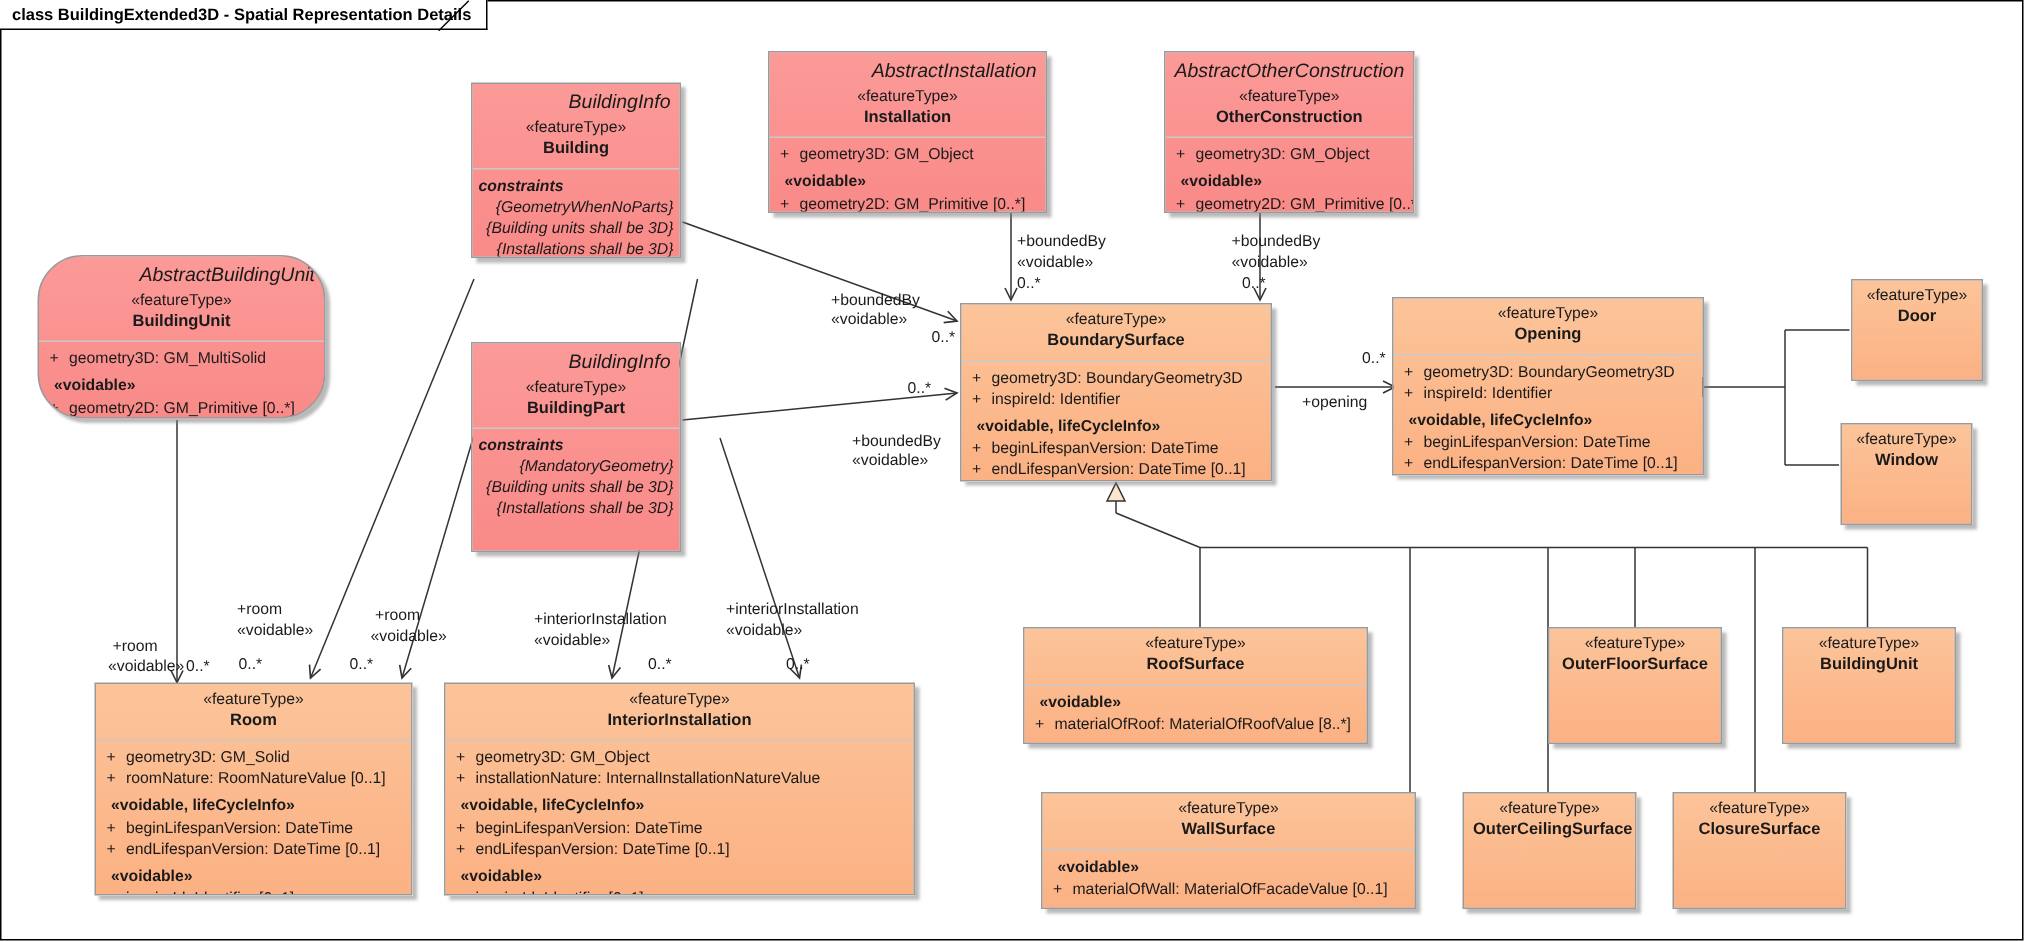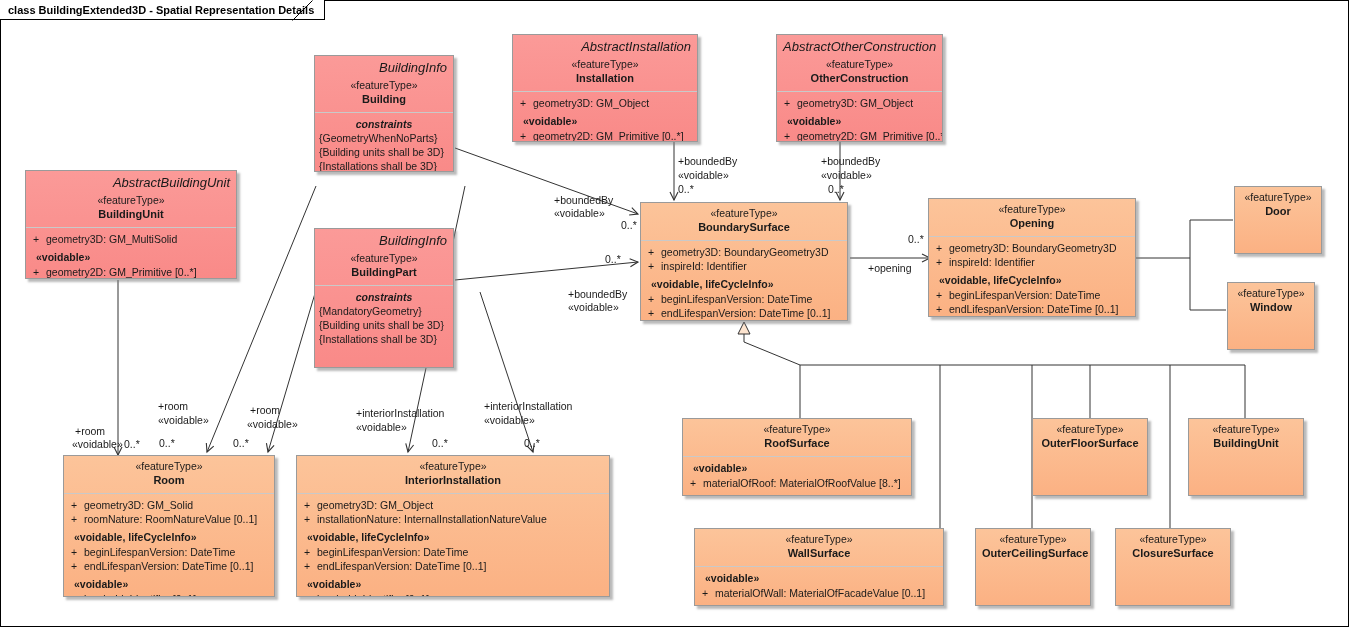--- a/index.html
+++ b/index.html
@@ -109,31 +109,31 @@
   .uml .attr .sig { flex: 1 1 auto; }
   .uml .group {
     font-size: 10.5px;
     line-height: 15px;
     padding-left: 6px;
     font-weight: bold;
   }
   .uml .spacer { height: 4px; }
 
   .uml .constraints-title {
-    text-align: center;
     font-style: italic;
     font-size: 10.5px;
     line-height: 14px;
     font-weight: bold;
   }
   .uml .constraint {
-    text-align: left;
+    text-align: right;
     font-size: 10.5px;
     line-height: 14px;
     white-space: nowrap;
+    font-style: italic;
   }
 
   
   .elabel {
     position: absolute;
     font-size: 10.5px;
     line-height: 13px;
     color: #1a1a1a;
     white-space: nowrap;
   }
@@ -225,21 +225,21 @@
       <span class="cname">BuildingPart</span>
     </div>
     <div class="body">
       <div class="constraints-title">constraints</div>
       <div class="constraint">{MandatoryGeometry}</div>
       <div class="constraint">{Building units shall be 3D}</div>
       <div class="constraint">{Installations shall be 3D}</div>
     </div>
   </div>
 
-  <div class="uml pink has-body" style="left:25px; top:170px; width:212px; height:109px;">
+  <div class="uml pink has-body" style="left:25px; top:170px; width:192px; height:109px;border-radius:30px;">
     <div class="head">
       <span class="parentname">AbstractBuildingUnit</span>
       <span class="stereo">«featureType»</span>
       <span class="cname">BuildingUnit</span>
     </div>
     <div class="body">
       <div class="attr">
         <span class="vis">+</span>
         <span class="sig">geometry3D: GM_MultiSolid</span>
       </div>

